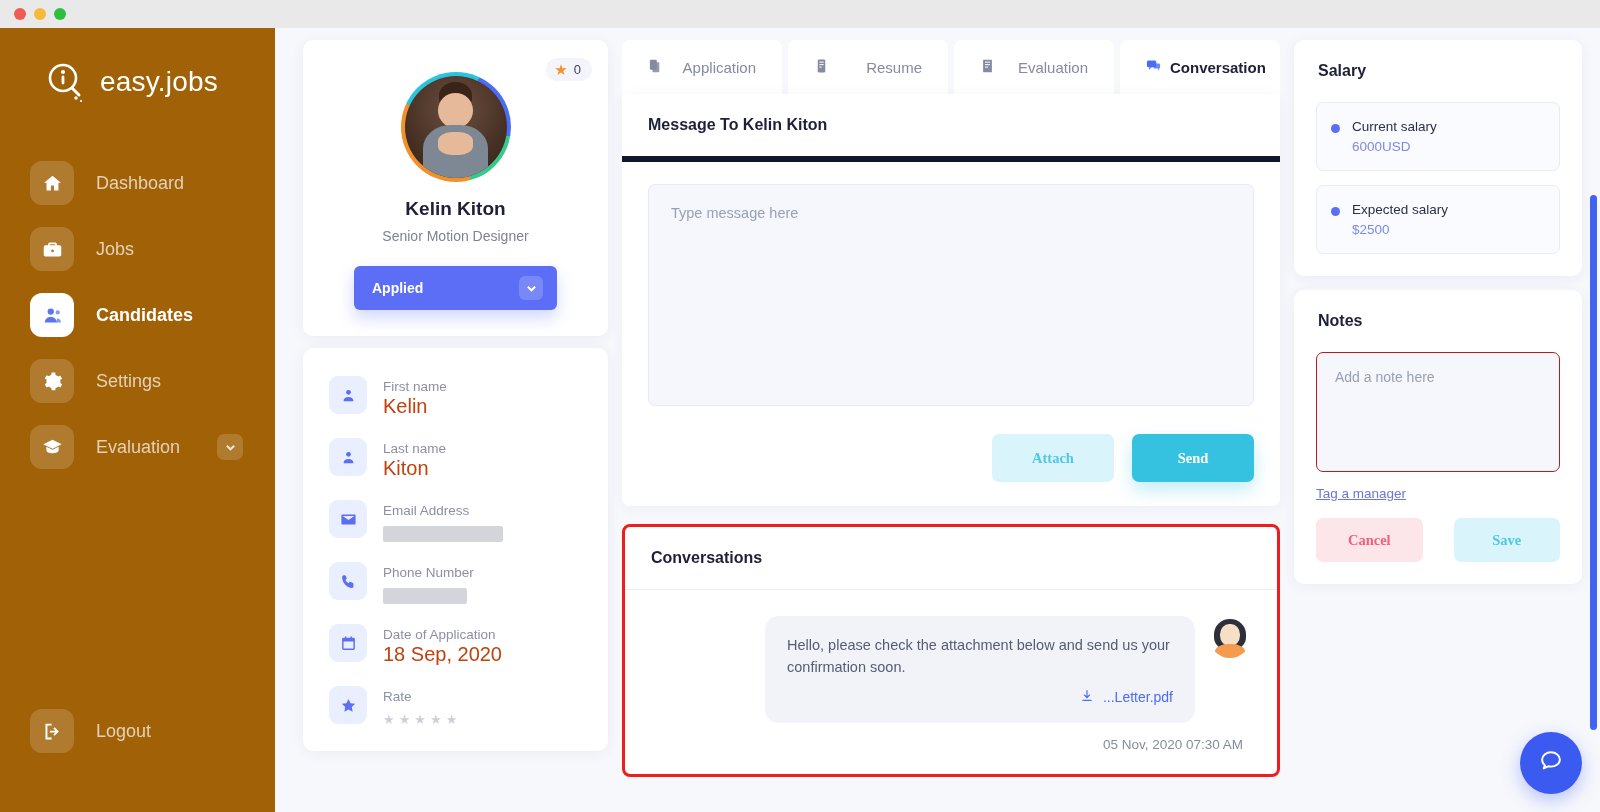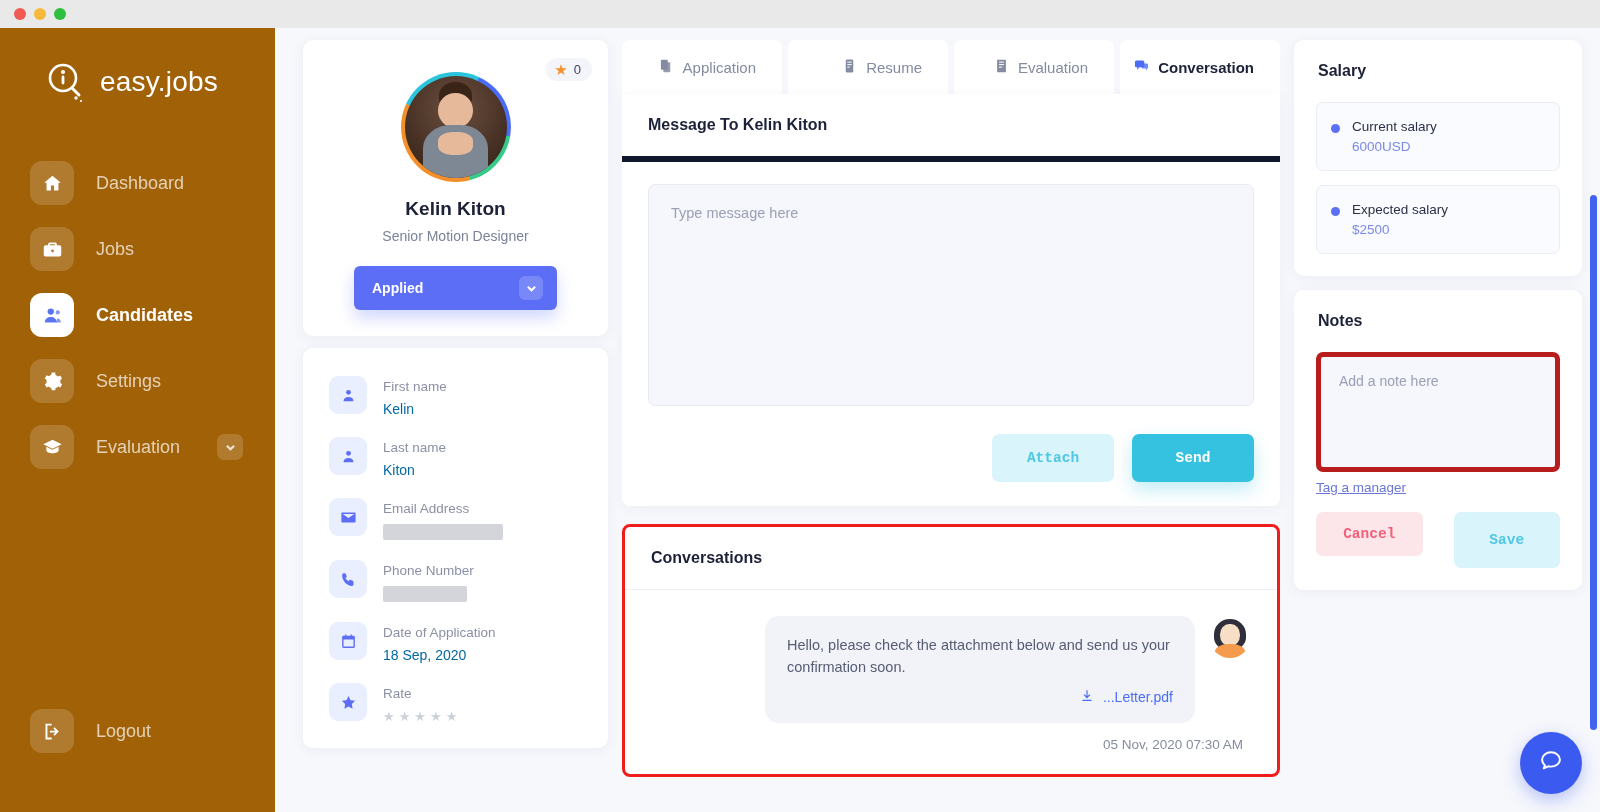--- a/index.html
+++ b/index.html
@@ -128,31 +128,31 @@
 
   .details-card { margin-top: 12px; padding: 18px 0 14px 0; }
   .detail-row { display: flex; align-items: flex-start; gap: 16px; padding: 10px 0 10px 26px; }
   .detail-icon {
     width: 38px; height: 38px; flex: 0 0 38px; border-radius: 9px;
     background: #eaefff; display: flex; align-items: center; justify-content: center;
   }
   .detail-icon svg { width: 17px; height: 17px; fill: #5b6ef5; }
   .detail-body { padding-top: 1px; }
   .detail-label { font-size: 13.5px; color: #8b90a5; }
-  .detail-value { font-size: 14px; color: #0369a1; margin-top: 6px; font-weight: 400; }
+  .detail-value { font-size: 20px; color: #c2410c; font-weight: 400; }
   .redacted { display: block; height: 16px; background: #d3d5da; border-radius: 2px; margin-top: 7px; }
   .stars-row { margin-top: 7px; display: flex; gap: 4px; color: #ccd0da; font-size: 13px; }
 
   
   .col-center { flex: 1 1 auto; min-width: 0; display: flex; flex-direction: column; }
   .tabs { display: flex; gap: 6px; }
   .tab {
     height: 54px; background: #ffffff;
     border-radius: 8px 8px 0 0;
-    display: flex; align-items: center; justify-content: flex-end; gap: 9px;
+    display: flex; align-items: center; justify-content: space-between; gap: 9px;
     padding: 0 26px; cursor: pointer;
     font-size: 15px; color: #848ba0;
     flex: 1 1 0; min-width: 0;
   }
   .tab svg { width: 15px; height: 16px; fill: #848ba0; }
   .tab.active { color: #1d2138; font-weight: 700; }
   .tab.active svg { fill: #4a6cf7; }
 
   .panel-message { background: #fff; border-radius: 0 0 8px 8px; box-shadow: 0 2px 14px rgba(40,50,110,0.05); }
   .panel-head { padding: 22px 26px; border-bottom: 6px solid #0f172a; }
@@ -161,21 +161,21 @@
 
   .msg-input {
     width: 100%; height: 222px;
     background: #f6f7fc; border: 1px solid #e7eaf3; border-radius: 7px;
     padding: 20px 22px; font-size: 14.5px; color: #1d2138;
     font-family: "Liberation Sans", sans-serif; resize: none; outline: none;
   }
   .msg-input::placeholder { color: #9aa0b4; }
   .msg-actions { display: flex; justify-content: flex-end; gap: 18px; margin-top: 24px; }
   .btn { border: none; border-radius: 7px; height: 48px; font-size: 14.5px; font-weight: 700;
-         cursor: pointer; font-family: Liberation Mono, monospace; }
+         cursor: pointer; font-family: Liberation Serif, serif; }
   .btn-attach { width: 122px; background: #d9f4fb; color: #4fc8e4; }
   .btn-send { width: 122px; background: #35c2e0; color: #ffffff; box-shadow: 0 8px 18px rgba(53,194,224,0.30); }
 
   .panel-conversations {
     margin-top: 18px; background: #fff; border-radius: 8px;
     border: 3px solid #f01d1d;
     position: relative;
   }
   .conv-head { padding: 22px 26px; border-bottom: 1px solid #eef0f6; }
   .conv-body { padding: 26px 26px 22px; }
@@ -205,30 +205,30 @@
     margin-bottom: 14px;
   }
   .sal-item:last-child { margin-bottom: 0; }
   .sal-dot { width: 9px; height: 9px; border-radius: 50%; background: #5b6ef5; margin-top: 5px; flex: 0 0 9px; }
   .sal-label { font-size: 13.5px; color: #2b3048; }
   .sal-value { font-size: 13.5px; color: #7c89e8; margin-top: 5px; }
 
   .card-notes { margin-top: 14px; }
   .note-input {
     width: 100%; height: 120px; background: #f6f7fc;
-    border: 5px solid #b91c1c; border-radius: 7px;
+    border: 1px solid #b91c1c; border-radius: 7px;
     padding: 16px 18px; font-size: 14px; color: #1d2138;
     font-family: "Liberation Sans", sans-serif; resize: none; outline: none;
   }
   .note-input::placeholder { color: #9aa0b4; }
-  .tag-link { display: inline-block; margin-top: 4px; font-size: 13.5px; color: #6b76d6;
+  .tag-link { display: inline-block; margin-top: 10px; font-size: 13.5px; color: #6b76d6;
               text-decoration: underline; cursor: pointer; }
   .note-actions { display: flex; gap: 31px; margin-top: 16px; }
   .btn-cancel { flex: 1 1 0; background: #fde6e9; color: #f2607a; height: 44px; }
-  .btn-save { flex: 1 1 0; background: #d9f4fb; color: #4fc8e4; height: 56px; }
+  .btn-save { flex: 1 1 0; background: #d9f4fb; color: #4fc8e4; height: 44px; }
   .chat-fab {
     position: absolute; right: 18px; bottom: 18px;
     width: 62px; height: 62px; border-radius: 50%;
     background: #3b5bf0; display: flex; align-items: center; justify-content: center;
     box-shadow: 0 6px 18px rgba(59,91,240,0.35); cursor: pointer; z-index: 20;
   }
   .chat-fab svg { width: 26px; height: 26px; fill: none; stroke: #fff; stroke-width: 1.8; }
 
   .page-scrollbar {
     position: absolute; right: 3px; top: 167px; width: 7px; height: 535px;

